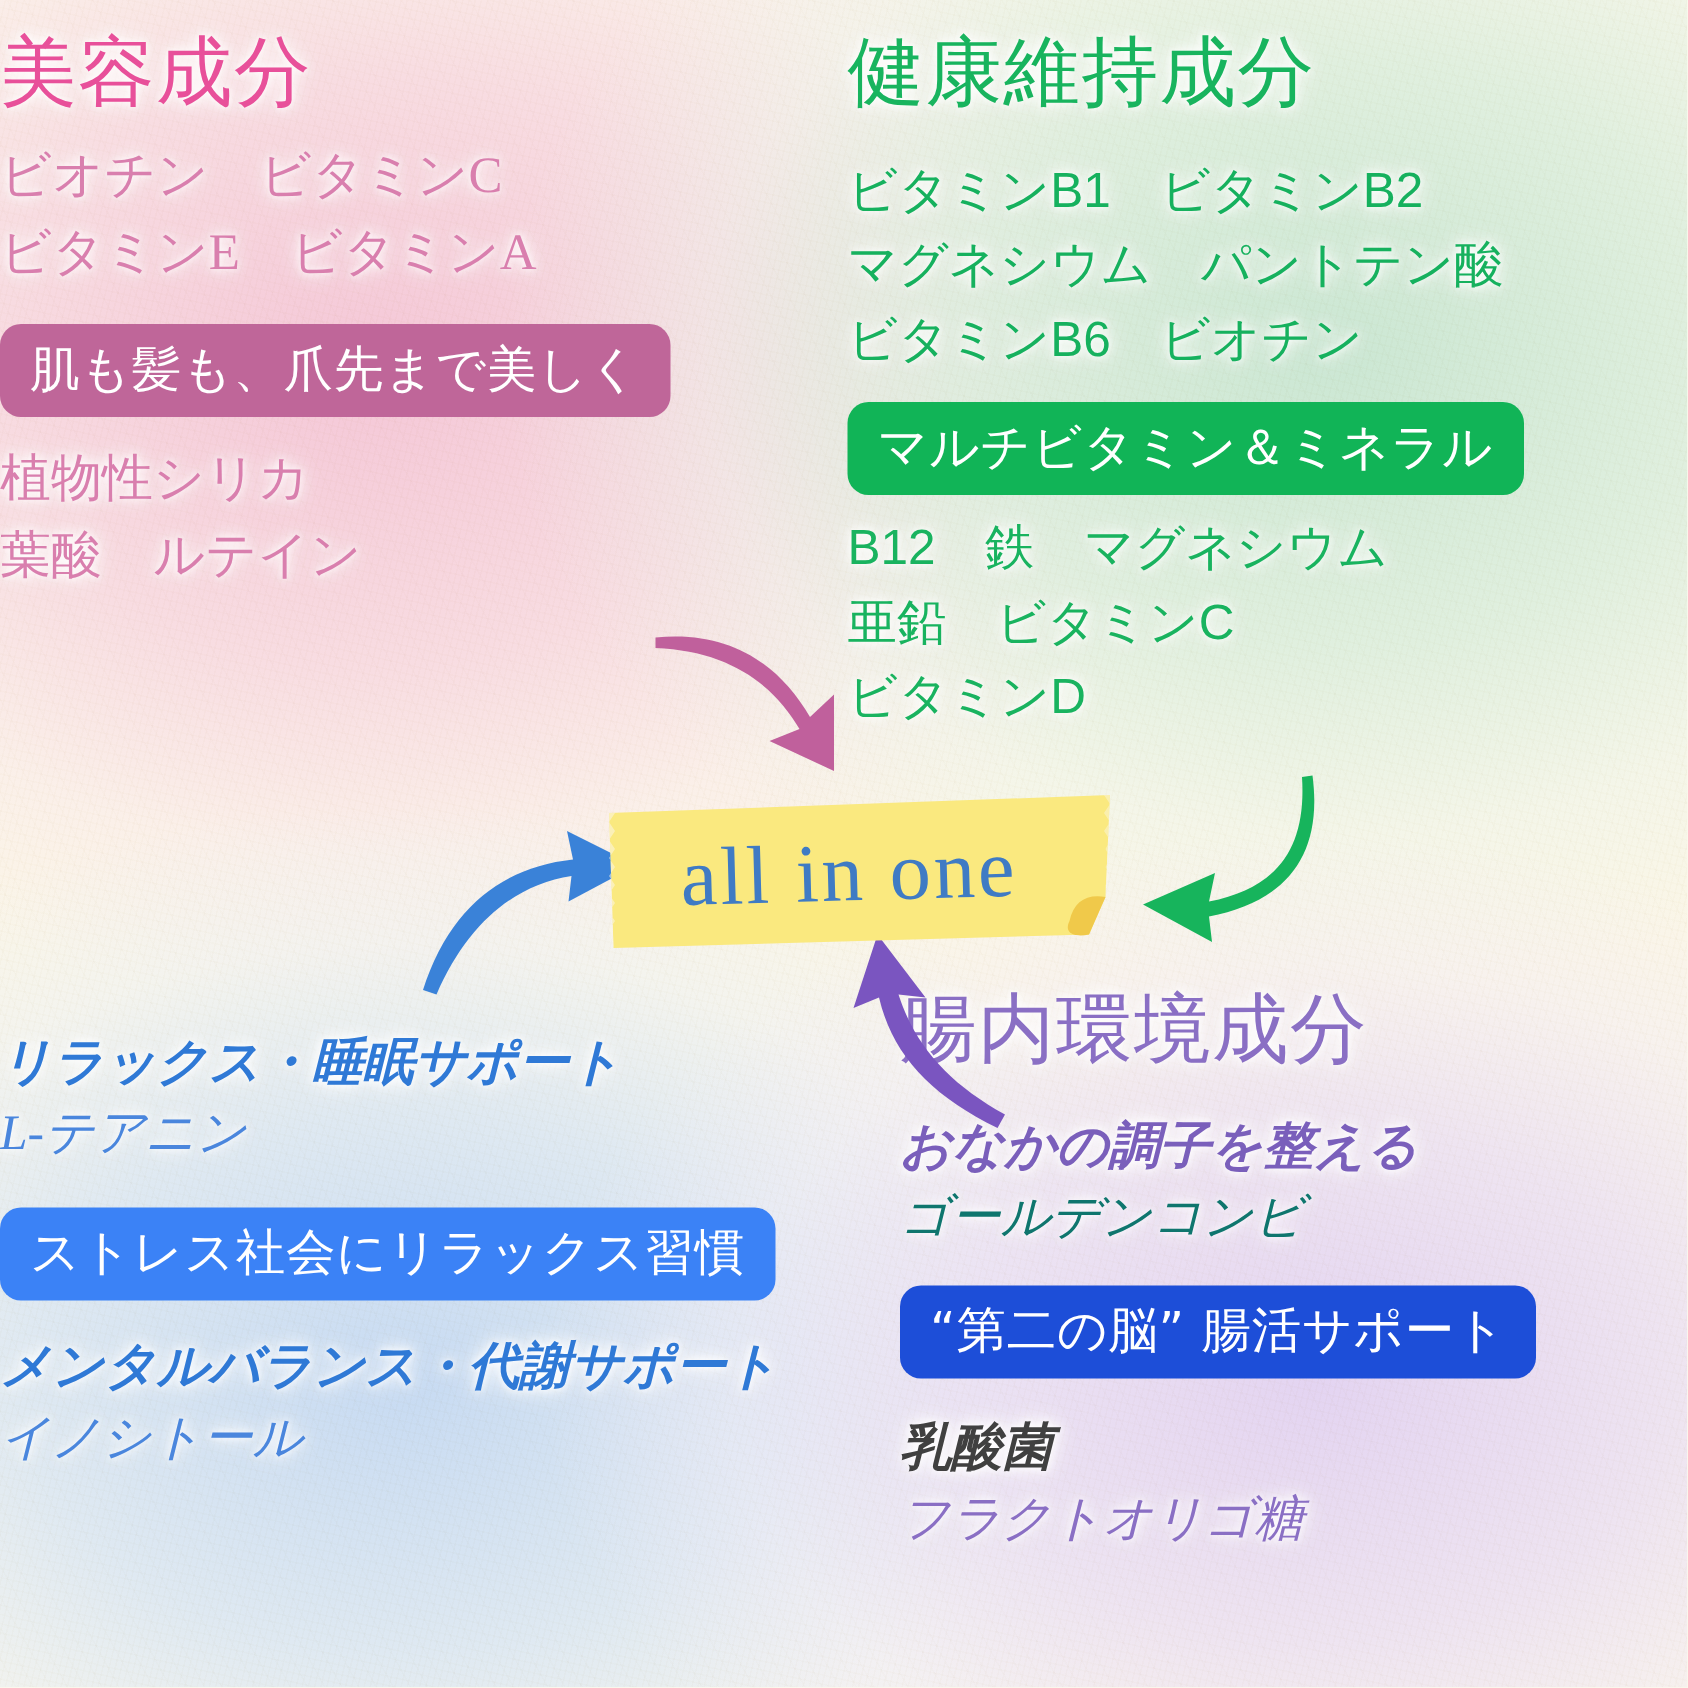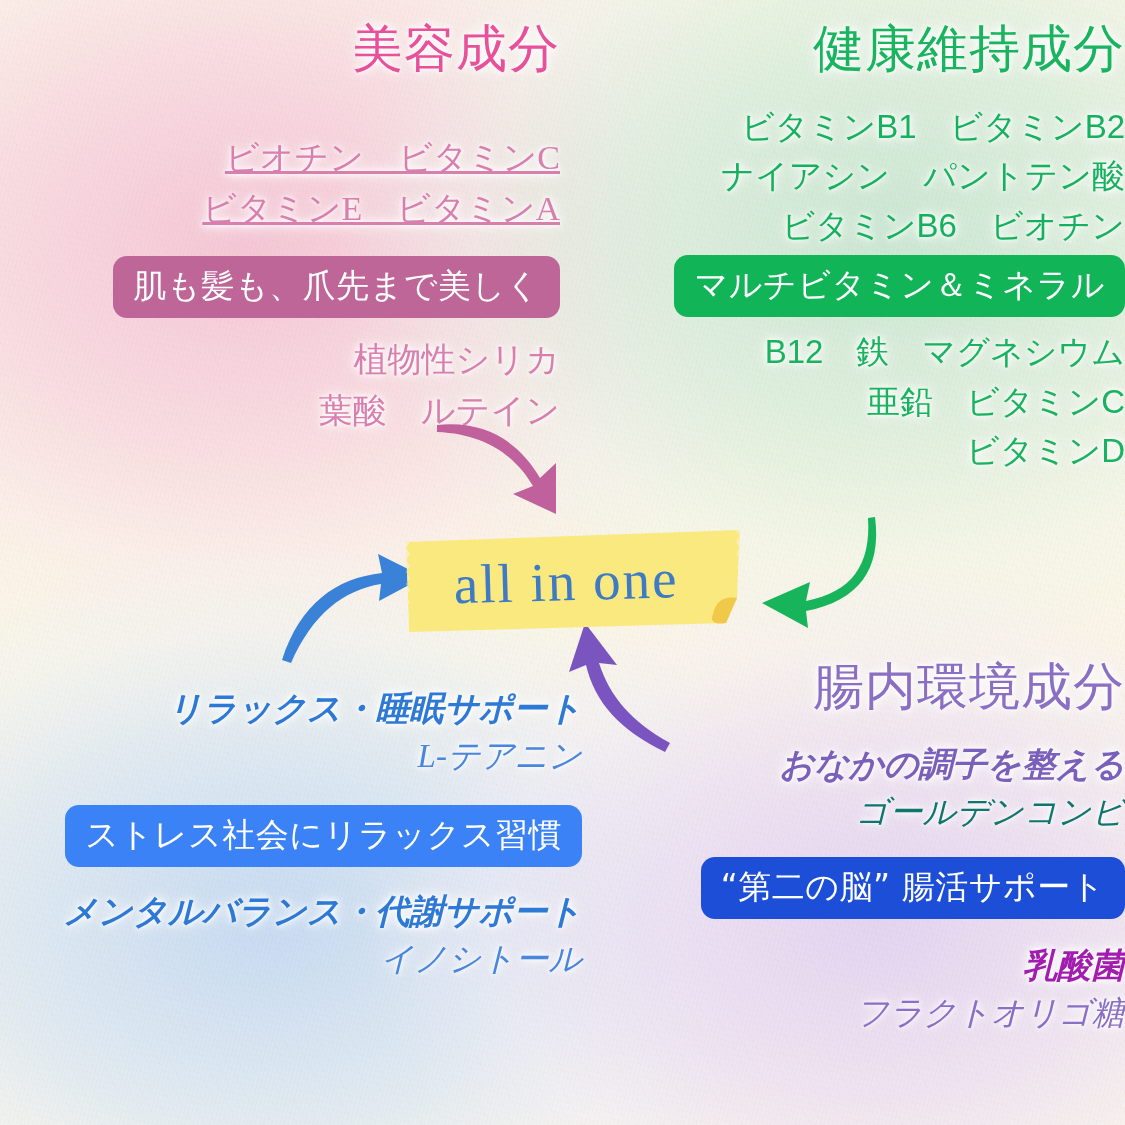--- a/index.html
+++ b/index.html
@@ -45,21 +45,21 @@
   .paper{
     position:absolute;inset:0;pointer-events:none;opacity:.5;
     background:
       repeating-linear-gradient(104deg, rgba(255,255,255,0) 0 3px, rgba(214,198,160,.10) 3px 4px),
       repeating-linear-gradient(13deg, rgba(255,255,255,0) 0 5px, rgba(210,194,154,.08) 5px 6px),
       repeating-linear-gradient(61deg, rgba(255,255,255,0) 0 9px, rgba(205,188,148,.07) 9px 10px);
     mix-blend-mode:multiply;
   }
 
   
-  .quad{position:absolute;text-align:right;}
+  .quad{position:absolute;text-align:left;}
 
   .sect-title{
     font-family:"DejaVu Sans","Liberation Sans",sans-serif;
     font-weight:400;font-size:51px;line-height:1.05;letter-spacing:1px;
     white-space:nowrap;
   }
   .sect-title.serifish{
     font-family:"Liberation Serif","DejaVu Serif",serif;
     font-style:italic;font-weight:700;
   }
@@ -92,41 +92,41 @@
   
   .glow{ text-shadow:0 0 10px #fff, 0 0 18px #fff, 0 0 5px #fff; }
 
   
   #q-beauty{left:0;  top:22px;  width:560px;}
   #q-health{left:565px;top:22px;width:560px;}
   #q-mental{left:0;  top:660px; width:582px;}
   #q-gut{   left:600px;top:660px;width:525px;}
 
   #beauty-title{color:#e8509a;}
-  #beauty-list {color:#d97fae;margin-top:56px;text-decoration:underline;}
+  #beauty-list {color:#d97fae;margin-top:16px;}
   #beauty-badge{background:#bf6699;margin-top:22px;}
   #beauty-list2{color:#d97fae;margin-top:16px;}
 
   #health-title{color:#18b45e;}
   #health-list {color:#16b15e;margin-top:26px;font-size:33px;}
-  #health-badge{background:#11b457;margin-top:5px;}
+  #health-badge{background:#11b457;margin-top:18px;}
   #health-list2{color:#19b35f;margin-top:10px;font-size:33px;}
 
   #mental-title{color:#4a86dd;}
   #mental-lead {color:#2f79d6;margin-top:24px;}
   #mental-sub  {color:#4a86dd;}
   #mental-badge{background:#3b82f6;margin-top:24px;}
   #mental-lead2{color:#2f79d6;margin-top:20px;}
   #mental-sub2 {color:#4a86dd;}
 
   #gut-title{color:#8a6fc4;}
   #gut-lead {color:#7a5fbb;margin-top:26px;}
   #gut-sub  {color:#0f766e;}
   #gut-badge{background:#1d4ed8;margin-top:20px;}
-  #gut-lead2{color:#a21caf;margin-top:22px;}
+  #gut-lead2{color:#404040;margin-top:22px;}
   #gut-sub2 {color:#8a6fc4;}
 
   
   #note-wrap{position:absolute;left:404px;top:528px;width:340px;height:106px;}
   #note-svg{position:absolute;left:0;top:0;}
   #note-text{
     position:absolute;left:0;top:0;width:340px;height:106px;
     display:flex;align-items:center;justify-content:center;
     font-family:"Liberation Serif","DejaVu Serif",serif;
     font-size:55px;letter-spacing:2px;color:#3f7bc4;
@@ -159,21 +159,21 @@
     <div class="inglist glow" id="beauty-list2">
       <div>植物性シリカ</div>
       <div>葉酸　ルテイン</div>
     </div>
   </div>
 
   <div class="quad" id="q-health">
     <div class="sect-title glow" id="health-title">健康維持成分</div>
     <div class="inglist sans glow" id="health-list">
       <div>ビタミンB1　ビタミンB2</div>
-      <div>ナイアシン　パントテン酸</div>
+      <div>マグネシウム　パントテン酸</div>
       <div>ビタミンB6　ビオチン</div>
     </div>
     <div>
       <span class="badge" id="health-badge">マルチビタミン＆ミネラル</span>
     </div>
     <div class="inglist sans glow" id="health-list2">
       <div>B12　鉄　マグネシウム</div>
       <div>亜鉛　ビタミンC</div>
       <div>ビタミンD</div>
     </div>

